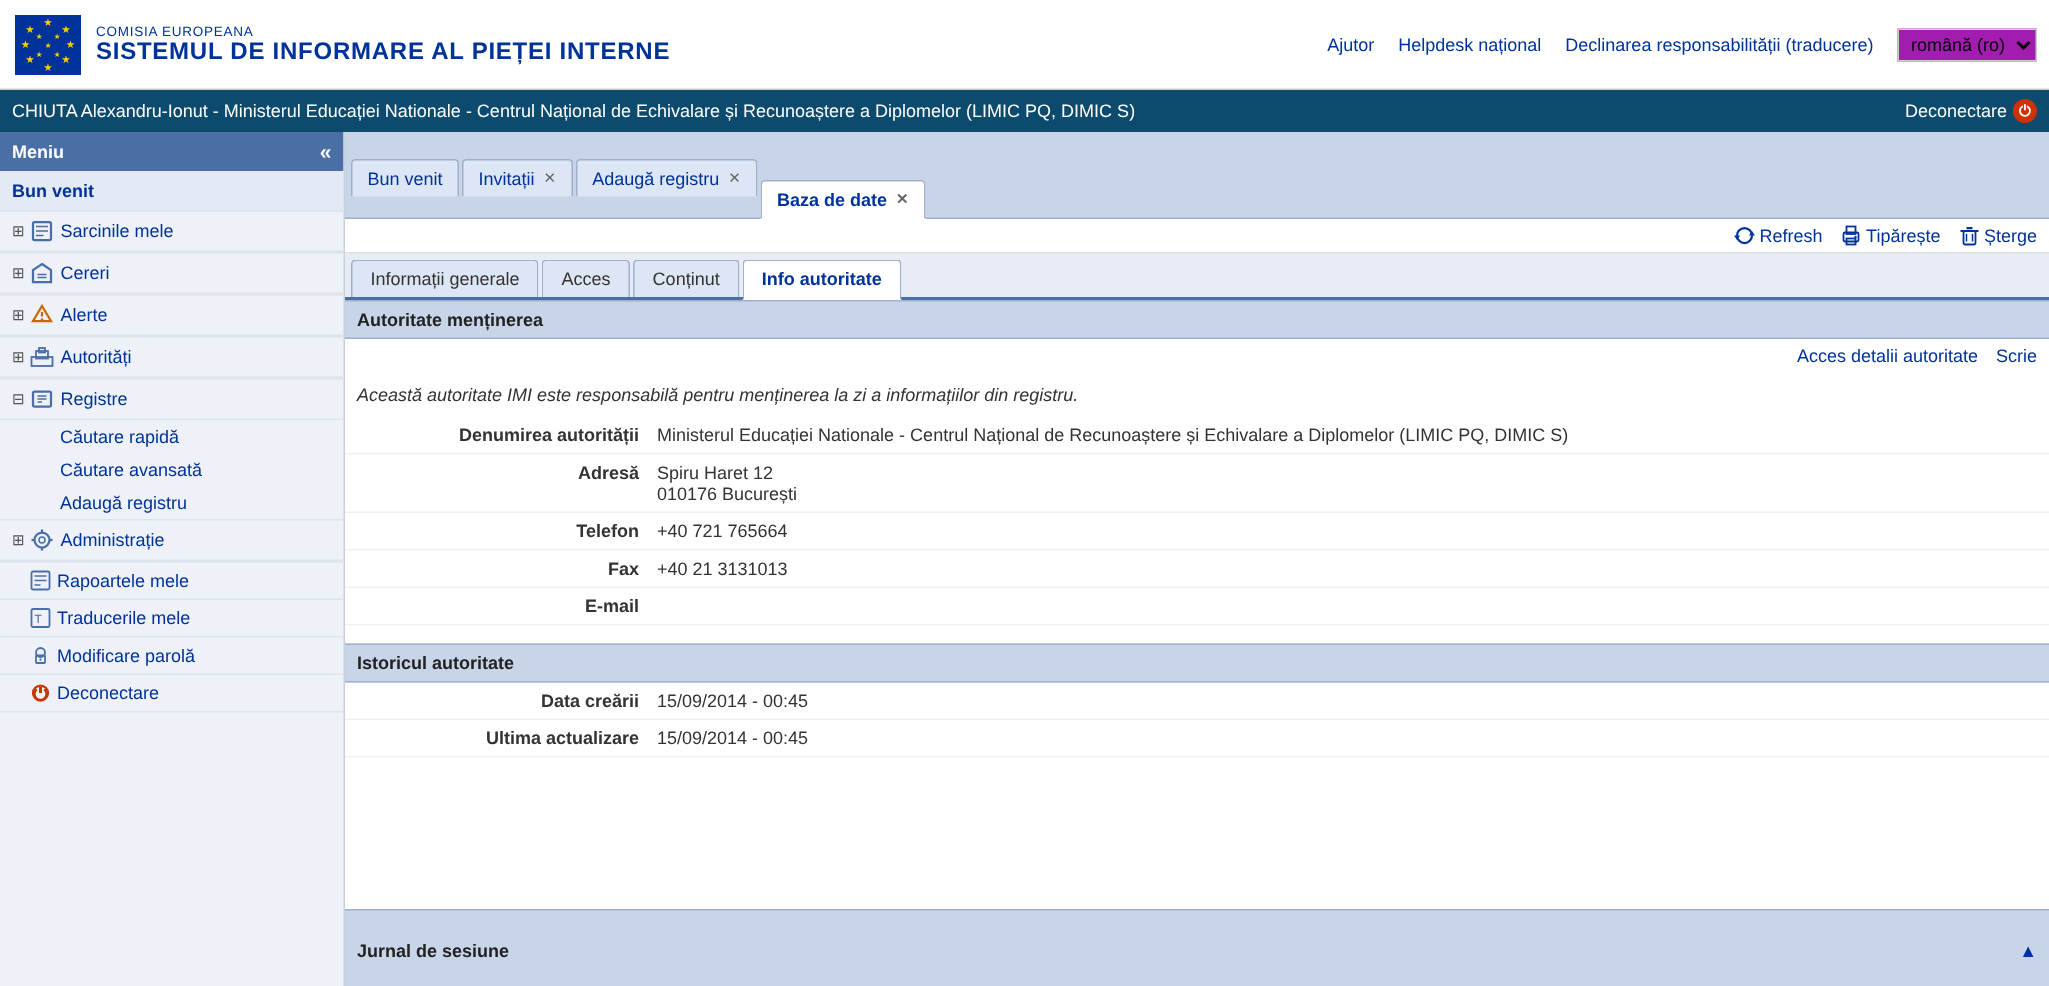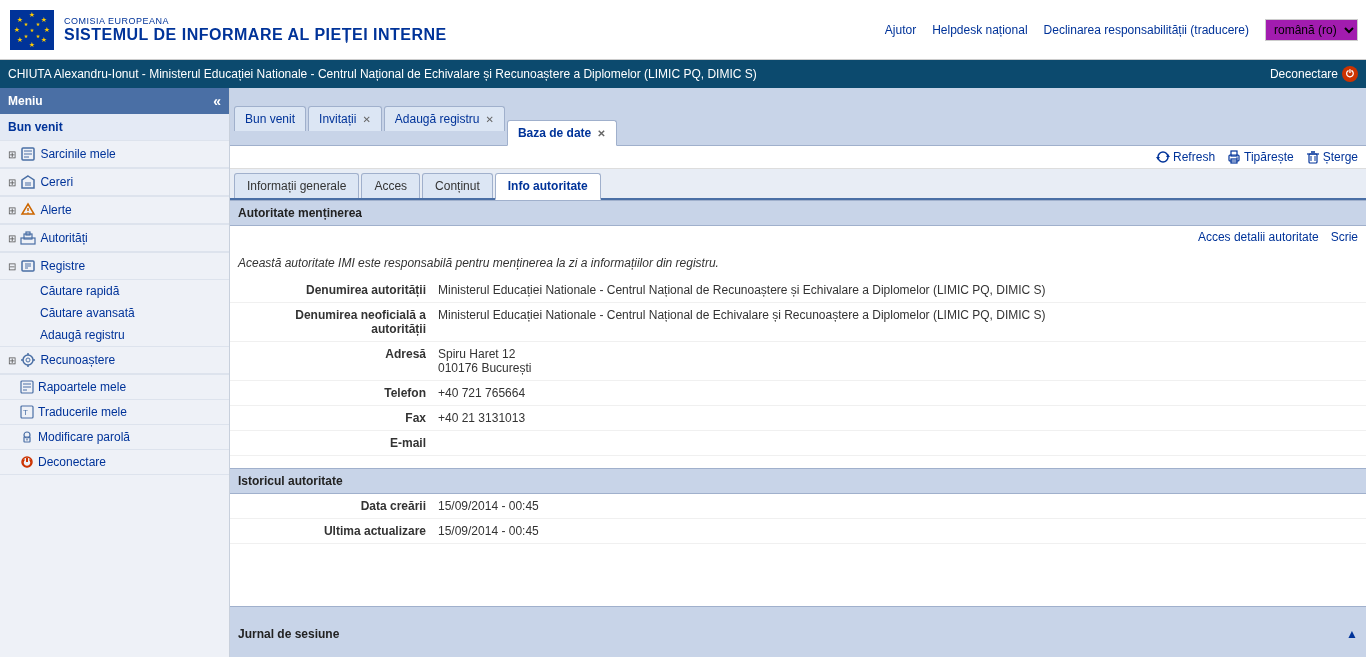--- a/index.html
+++ b/index.html
@@ -483,21 +483,21 @@
       <div class="sidebar-item-main">
         <span class="tree-icon">⊞</span>
         <svg width="16" height="16" viewBox="0 0 16 16">
             <circle cx="8" cy="8" r="5" fill="none" stroke="#4a6fa5" stroke-width="1.5"></circle>
             <circle cx="8" cy="8" r="2" fill="none" stroke="#4a6fa5" stroke-width="1"></circle>
             <line x1="8" y1="3" x2="8" y2="1" stroke="#4a6fa5" stroke-width="1.5"></line>
             <line x1="8" y1="15" x2="8" y2="13" stroke="#4a6fa5" stroke-width="1.5"></line>
             <line x1="3" y1="8" x2="1" y2="8" stroke="#4a6fa5" stroke-width="1.5"></line>
             <line x1="15" y1="8" x2="13" y2="8" stroke="#4a6fa5" stroke-width="1.5"></line>
           </svg>
-        <span>Recunoaștere</span>
+        <span>Administrație</span>
       </div>
     </div>
 
     <div class="sidebar-item-main" style="padding-left:20px;">
       <svg width="14" height="14" viewBox="0 0 14 14">
           <rect x="1" y="1" width="12" height="12" rx="1" fill="none" stroke="#4a6fa5" stroke-width="1.2"></rect>
           <line x1="3" y1="4" x2="11" y2="4" stroke="#4a6fa5" stroke-width="1"></line>
           <line x1="3" y1="7" x2="11" y2="7" stroke="#4a6fa5" stroke-width="1"></line>
           <line x1="3" y1="10" x2="7" y2="10" stroke="#4a6fa5" stroke-width="1"></line>
         </svg>
@@ -610,24 +610,20 @@
 
       <div class="info-italic">
         <em>Această autoritate IMI este responsabilă pentru menținerea la zi a informațiilor din registru.</em>
       </div>
 
       <div class="field-row">
         <div class="field-label">Denumirea autorității</div>
         <div class="field-value">Ministerul Educației Nationale - Centrul Național de Recunoaștere și Echivalare a Diplomelor (LIMIC PQ, DIMIC S)</div>
       </div>
 
-      <div class="field-row">
-        <div class="field-label">Denumirea neoficială a<br>autorității</div>
-        <div class="field-value">Ministerul Educației Nationale - Centrul Național de Echivalare și Recunoaștere a Diplomelor (LIMIC PQ, DIMIC S)</div>
-      </div>
 
       <div class="field-row">
         <div class="field-label">Adresă</div>
         <div class="field-value">Spiru Haret 12<br>010176 București</div>
       </div>
 
       <div class="field-row">
         <div class="field-label">Telefon</div>
         <div class="field-value">+40 721 765664</div>
       </div>

